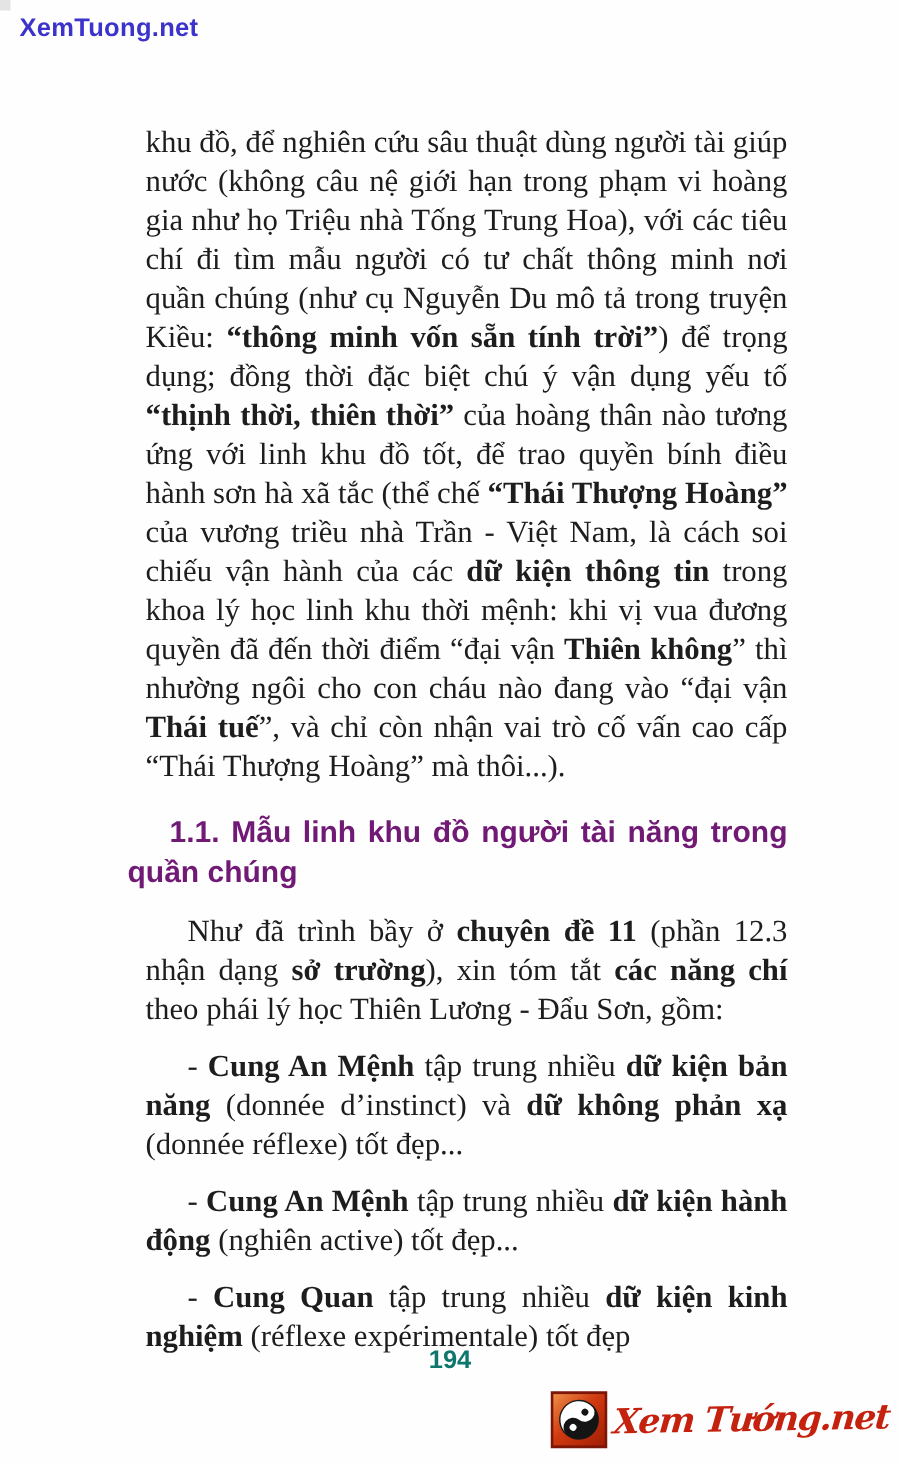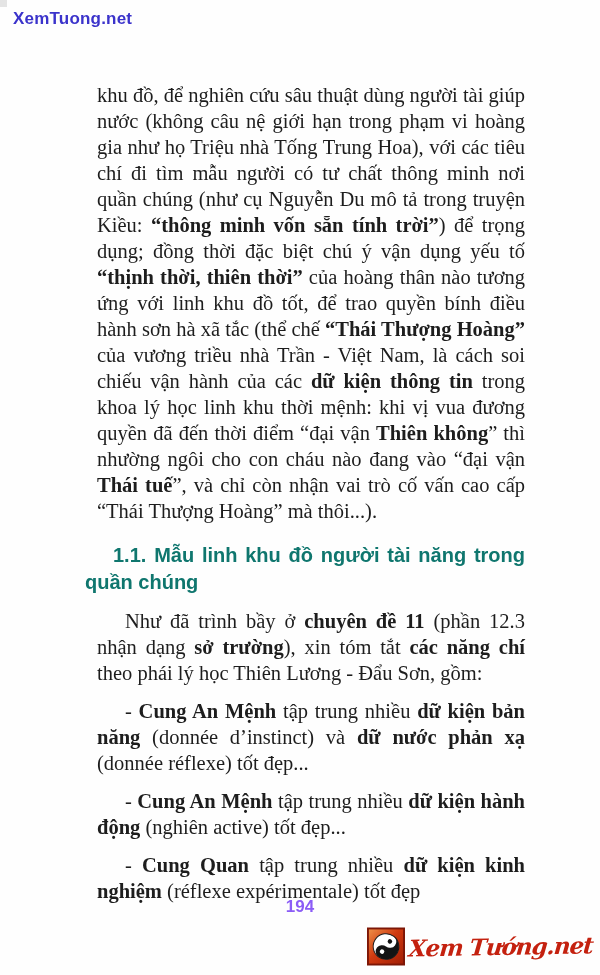--- a/index.html
+++ b/index.html
@@ -45,32 +45,32 @@
   }
   .para.indent { text-indent: 28px; }
   .para b { font-weight: bold; }
   .heading {
     font-family: "Liberation Sans", sans-serif;
     font-weight: bold;
     font-size: 20px;
     line-height: 27px;
     text-align: justify;
     text-indent: 28px;
-    color: #0f766e;
+    color: #701a75;
     margin: 18px 0 12px 0;
   }
   .footer-page-number {
     position: absolute;
     left: 0; right: 0;
     top: 897px;
     text-align: center;
     font-family: "Liberation Sans", sans-serif;
     font-weight: 600;
     font-size: 17px;
-    color: #8b5cf6;
+    color: #0f766e;
   }
   .site-logo {
     position: absolute;
     right: 7px;
     bottom: 8px;
     display: flex;
     align-items: center;
     gap: 4px;
     cursor: pointer;
   }
@@ -91,21 +91,21 @@
 <div class="page">
 
   <div class="edge-artifact"></div>
 
   <div class="watermark">XemTuong.net</div>
 
   <main class="text-block" id="content">
       <p class="para"><span>khu đồ, để nghiên cứu sâu thuật dùng người tài giúp nước (không câu nệ giới hạn trong phạm vi hoàng gia như họ Triệu nhà Tống Trung Hoa), với các tiêu chí đi tìm mẫu người có tư chất thông minh nơi quần chúng (như cụ Nguyễn Du mô tả trong truyện Kiều: </span><b>“thông minh vốn sẵn tính trời”</b><span>) để trọng dụng; đồng thời đặc biệt chú ý vận dụng yếu tố </span><b>“thịnh thời, thiên thời”</b><span> của hoàng thân nào tương ứng với linh khu đồ tốt, để trao quyền bính điều hành sơn hà xã tắc (thể chế </span><b>“Thái Thượng Hoàng”</b><span> của vương triều nhà Trần - Việt Nam, là cách soi chiếu vận hành của các </span><b>dữ kiện thông tin</b><span> trong khoa lý học linh khu thời mệnh: khi vị vua đương quyền đã đến thời điểm “đại vận </span><b>Thiên không</b><span>” thì nhường ngôi cho con cháu nào đang vào “đại vận </span><b>Thái tuế</b><span>”, và chỉ còn nhận vai trò cố vấn cao cấp “Thái Thượng Hoàng” mà thôi...).</span></p>
       <h2 class="heading"><b>1.1. Mẫu linh khu đồ người tài năng trong quần chúng</b></h2>
       <p class="para indent"><span>Như đã trình bầy ở </span><b>chuyên đề 11</b><span> (phần 12.3 nhận dạng </span><b>sở trường</b><span>), xin tóm tắt </span><b>các năng chí</b><span> theo phái lý học Thiên Lương - Đẩu Sơn, gồm:</span></p>
-      <p class="para indent"><span>- </span><b>Cung An Mệnh</b><span> tập trung nhiều </span><b>dữ kiện bản năng</b><span> (donnée d’instinct) và </span><b>dữ nước phản xạ</b><span> (donnée réflexe) tốt đẹp...</span></p>
+      <p class="para indent"><span>- </span><b>Cung An Mệnh</b><span> tập trung nhiều </span><b>dữ kiện bản năng</b><span> (donnée d’instinct) và </span><b>dữ không phản xạ</b><span> (donnée réflexe) tốt đẹp...</span></p>
       <p class="para indent"><span>- </span><b>Cung An Mệnh</b><span> tập trung nhiều </span><b>dữ kiện hành động</b><span> (nghiên active) tốt đẹp...</span></p>
       <p class="para indent"><span>- </span><b>Cung Quan</b><span> tập trung nhiều </span><b>dữ kiện kinh nghiệm</b><span> (réflexe expérimentale) tốt đẹp</span></p>
     </main>
 
   <div class="footer-page-number">194</div>
 
   <div class="site-logo">
     <svg width="38" height="41" viewBox="-20 -20 40 40" aria-hidden="true">
       <defs>
         <linearGradient id="sq" x1="0" y1="0" x2="1" y2="1">

